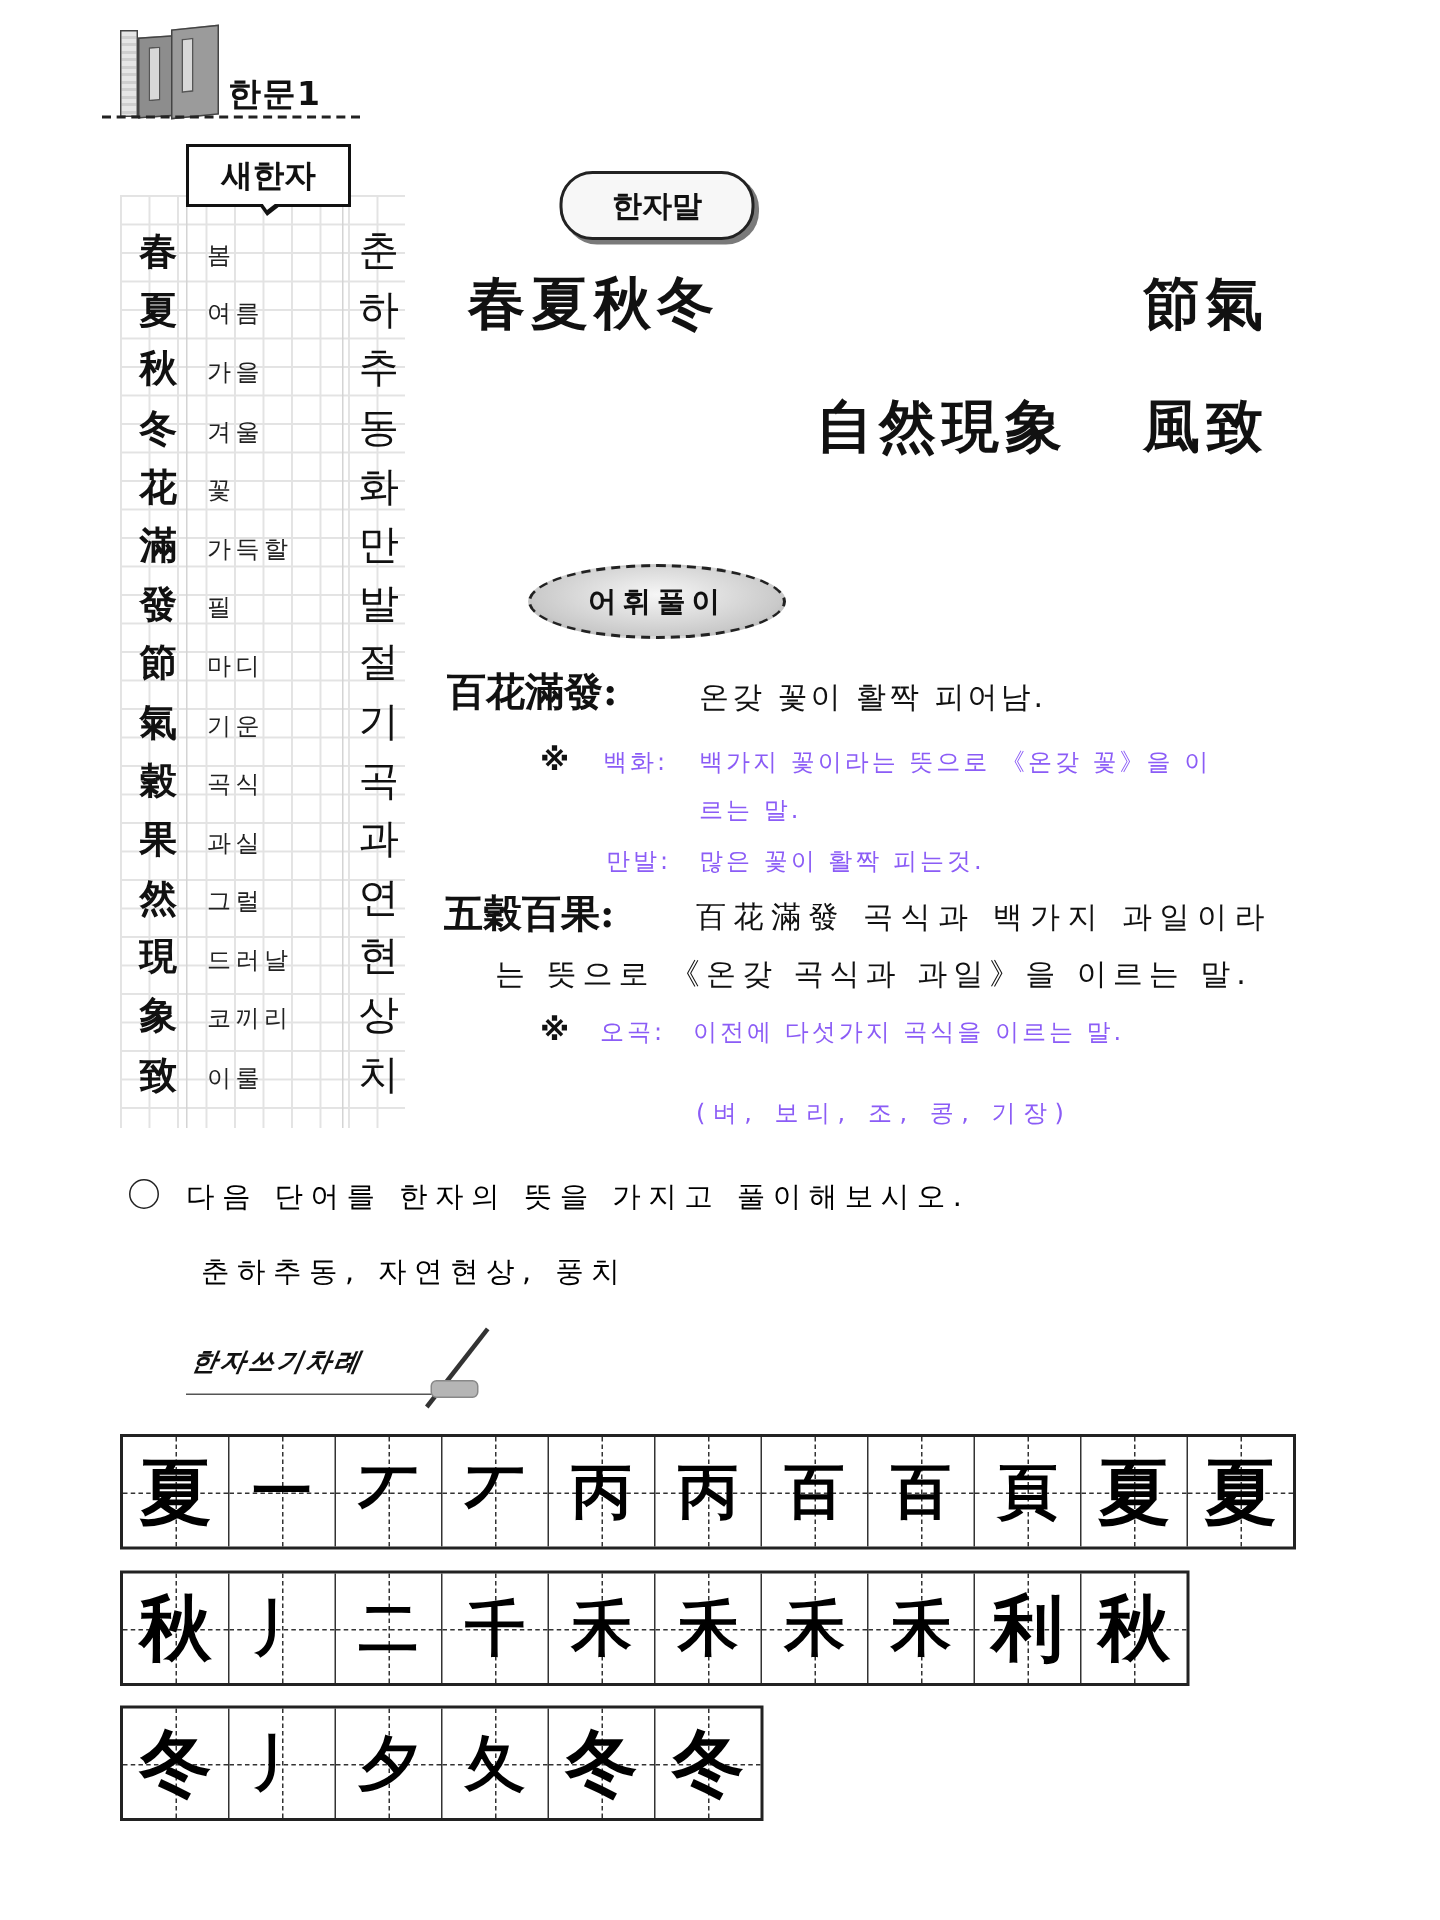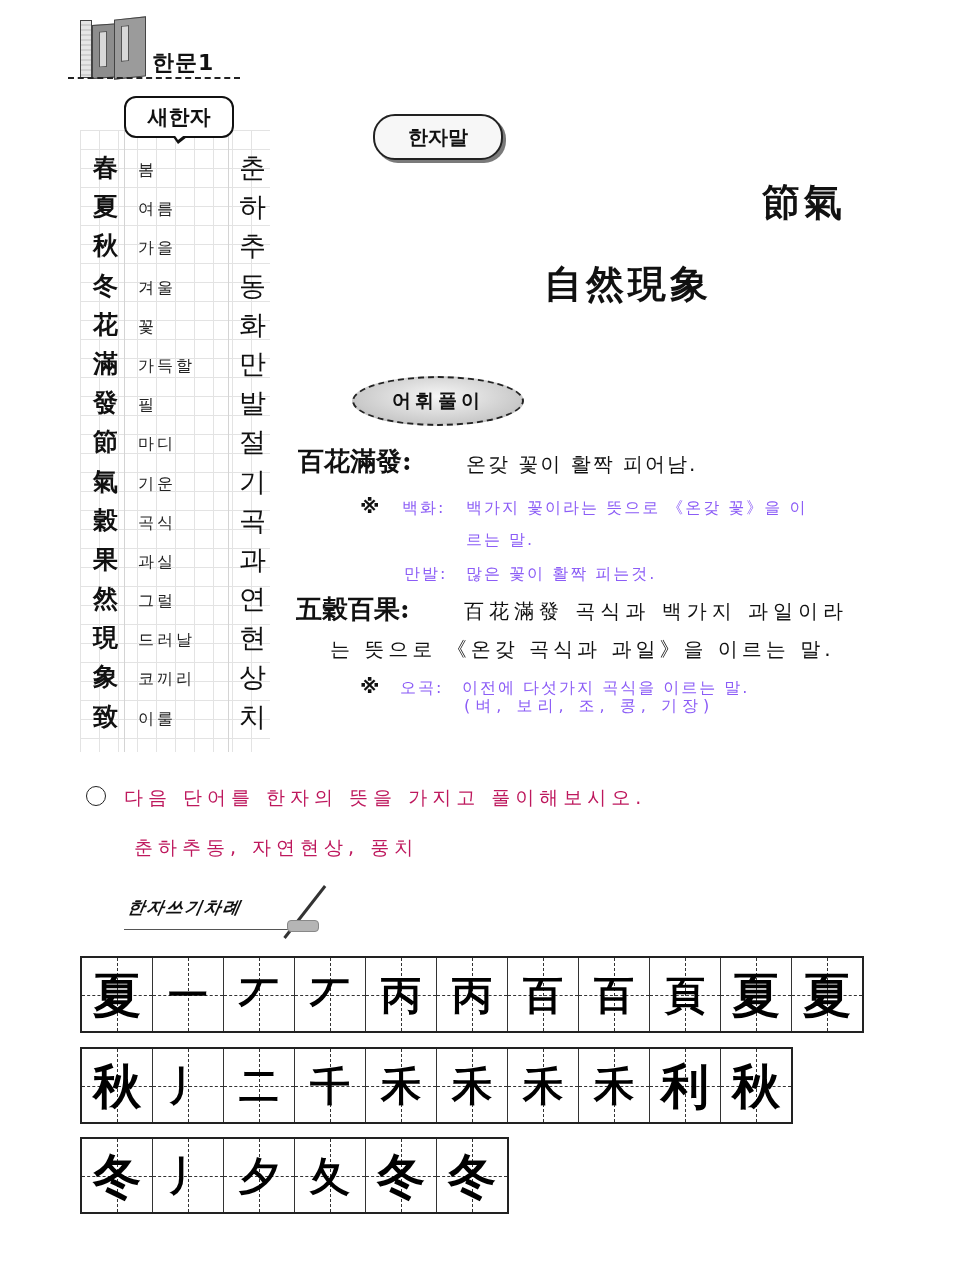--- a/index.html
+++ b/index.html
@@ -30,21 +30,21 @@
     position: absolute; left: 80px; top: 130px; width: 190px; height: 622px;
     background-color: #fff;
     background-image:
       linear-gradient(#e3e3e3 1px, transparent 1px),
       linear-gradient(90deg, #e3e3e3 1px, transparent 1px);
     background-size: 19px 19px;
   }
   .vocab-col-divider { position: absolute; top: 0; bottom: 0; width: 1px; background: #d4d4d4; }
   .vocab-bubble {
     position: absolute; left: 124px; top: 96px; width: 106px; height: 38px;
-    border: 2.5px solid #111; border-radius: 12px; background: #fff;
+    border: 2.5px solid #111; border-radius: 0; background: #fff;
     display: flex; align-items: center; justify-content: center;
     font-size: 21px; font-weight: bold; z-index: 3;
   }
   .vocab-bubble-tail {
     position: absolute; left: 168px; top: 130px; width: 0; height: 0;
     border-left: 10px solid transparent; border-right: 18px solid transparent;
     border-top: 14px solid #111; z-index: 2;
   }
   .vocab-bubble-tail-inner {
     position: absolute; left: 171px; top: 130px; width: 0; height: 0;
@@ -92,21 +92,21 @@
   }
   .def-text { position: absolute; font-size: 20px; letter-spacing: 2px; }
   .note-text { position: absolute; font-size: 16px; letter-spacing: 2px; color: #8b5cf6; }
   .note-mark { position: absolute; font-size: 20px; font-weight: bold; }
 
   
   .exercise-circle {
     position: absolute; left: 86px; top: 786px; width: 18px; height: 18px;
     border: 1.5px solid #222; border-radius: 50%;
   }
-  .exercise-text { position: absolute; font-size: 19px; letter-spacing: 5px; color: #be185d; }
+  .exercise-text { position: absolute; font-size: 19px; letter-spacing: 5px; color: #000000; }
 
   
   .stroke-title {
     position: absolute; left: 128px; top: 896px; font-size: 17px; font-weight: bold;
     font-style: italic; letter-spacing: 2px; transform: skewX(-10deg);
   }
   .stroke-title-rule { position: absolute; left: 124px; top: 929px; width: 168px; height: 0; border-top: 1.5px solid #555; }
   .pen {
     position: absolute; left: 283px; top: 872px; width: 3px; height: 66px; background: #333;
     transform: rotate(38deg); transform-origin: bottom center;
@@ -234,24 +234,26 @@
   <div class="vocab-row">
       <span class="vocab-hanja">致</span>
       <span class="vocab-meaning">이룰</span>
       <span class="vocab-reading">치</span>
     </div>
 </div>
 
 <div class="pill-badge">한자말</div>
 <div class="words-grid">
   <div class="word-row">
+    <span class="word" style="left:0">春夏秋冬</span>
     <span class="word" style="left:450px">節氣</span>
   </div>
   <div class="word-row">
     <span class="word" style="left:232px">自然現象</span>
+    <span class="word" style="left:450px">風致</span>
   </div>
 </div>
 
 <div class="oval-badge">어휘풀이</div>
 
 <span class="def-term" style="left:298px; top:444px">百花滿發:</span>
 <span class="def-text" style="left:466px; top:451px">온갖 꽃이 활짝 피어남.</span>
 
 <span class="note-mark" style="left:360px; top:494px">※</span>
 <span class="note-text" style="left:402px; top:498px">백화:</span>
@@ -261,21 +263,21 @@
 <span class="note-text" style="left:404px; top:564px">만발:</span>
 <span class="note-text" style="left:466px; top:564px">많은 꽃이 활짝 피는것.</span>
 
 <span class="def-term" style="left:296px; top:592px">五穀百果:</span>
 <span class="def-text" style="left:464px; top:598px; letter-spacing:5px">百花滿發 곡식과 백가지 과일이라</span>
 <span class="def-text" style="left:330px; top:636px; letter-spacing:4px">는 뜻으로 《온갖 곡식과 과일》을 이르는 말.</span>
 
 <span class="note-mark" style="left:360px; top:674px">※</span>
 <span class="note-text" style="left:400px; top:678px">오곡:</span>
 <span class="note-text" style="left:462px; top:678px">이전에 다섯가지 곡식을 이르는 말.</span>
-<span class="note-text" style="left:464px; top:696px; letter-spacing:5px">(벼, 보리, 조, 콩, 기장)</span>
+<span class="note-text" style="left:464px; top:732px; letter-spacing:5px">(벼, 보리, 조, 콩, 기장)</span>
 
 <div class="exercise-circle"></div>
 <span class="exercise-text" style="left:124px; top:785px">다음 단어를 한자의 뜻을 가지고 풀이해보시오.</span>
 <span class="exercise-text" style="left:134px; top:835px">춘하추동,  자연현상,  풍치</span>
 
 <span class="stroke-title">한자쓰기차례</span>
 <div class="stroke-title-rule"></div>
 <div class="pen"></div>
 <div class="eraser"></div>
 

